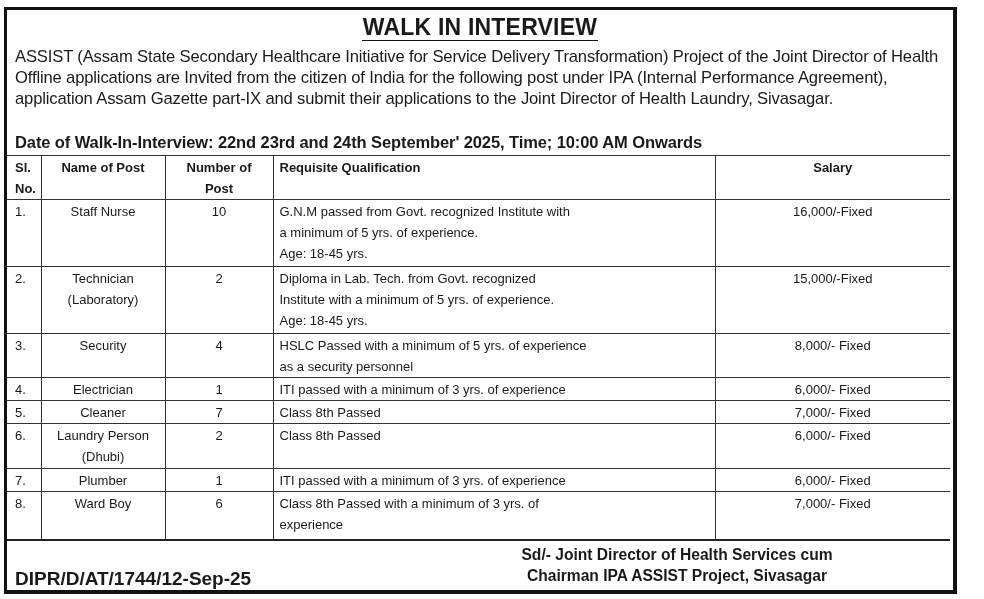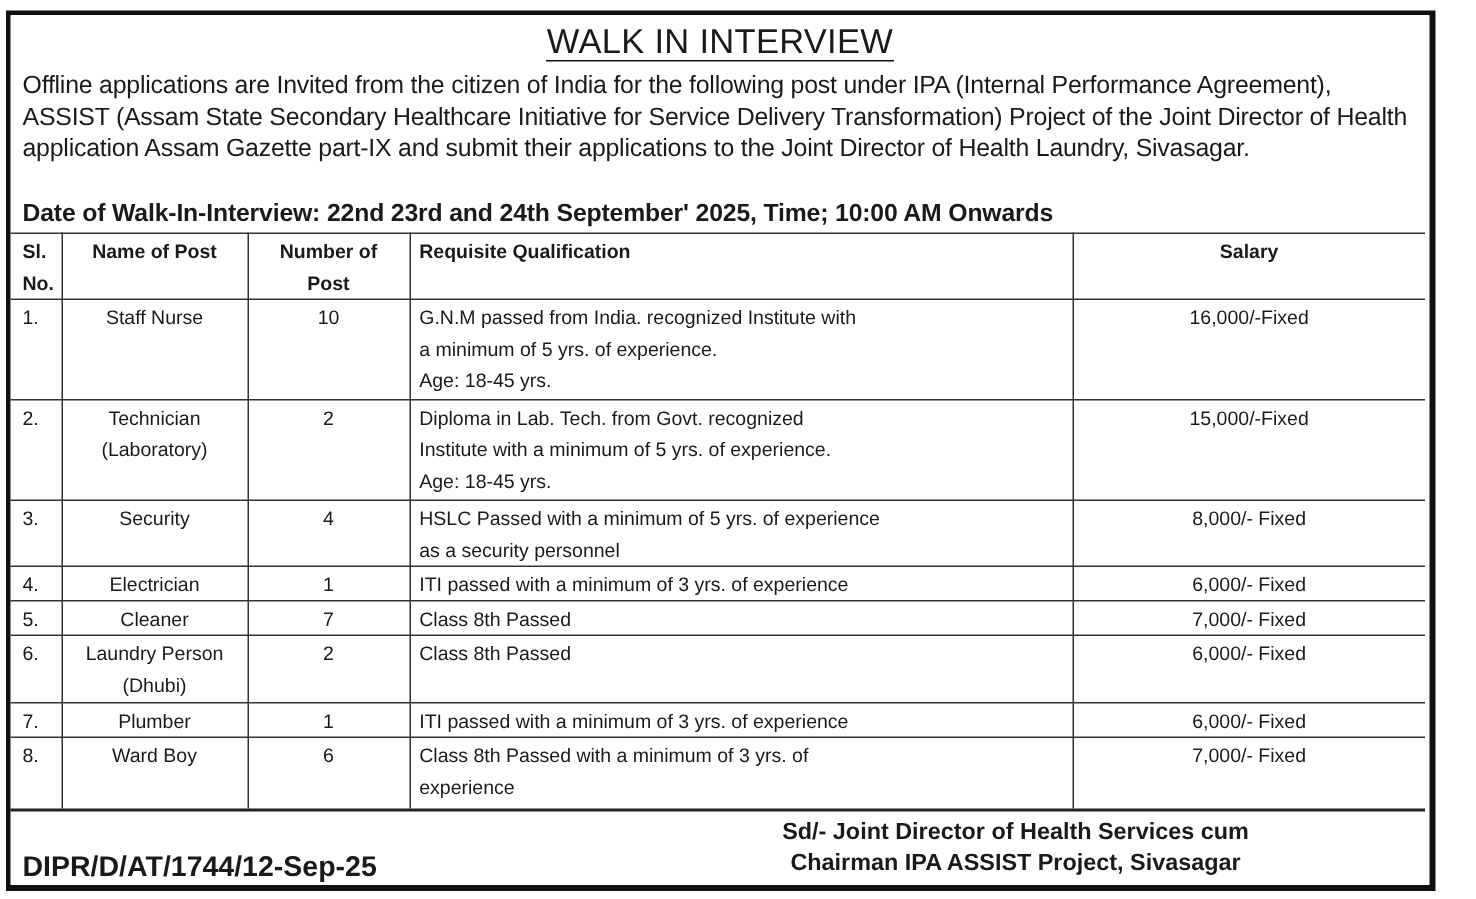--- a/index.html
+++ b/index.html
@@ -1,21 +1,21 @@
 <!DOCTYPE html>
 <html><head>
 <meta charset="utf-8">
 <style>
   html, body { margin: 0; padding: 0; background: #ffffff; }
   body { width: 984px; height: 599px; position: relative; overflow: hidden;
          font-family: "Liberation Sans", sans-serif; color: #1a1a1a; }
   .frame { position: absolute; left: 4px; top: 7px; width: 946px; height: 580px;
            border: 3px solid #111; border-right-width: 4px; border-bottom-width: 4px; background:#fff; }
   .title { position: absolute; left: 0; right: 0; top: 4px; text-align: center; }
-  .title span { font-weight: normal; font-size: 23px; letter-spacing: 0.2px;
+  .title span { font-weight: bold; font-size: 23px; letter-spacing: 0.2px;
                 border-bottom: 1.5px solid #111; padding: 0 1px; line-height: 26px; display:inline-block; }
   .intro { position: absolute; left: 8px; top: 37px; width: 934px; font-size: 16.6px; line-height: 20.8px;
            letter-spacing: -0.15px; }
   .date-line { position: absolute; left: 8px; top: 123px; font-size: 16.5px; font-weight: bold; letter-spacing: -0.1px;}
   table.posts { position: absolute; left: 0; top: 145px; width: 943px; border-collapse: collapse; table-layout: fixed; }
   table.posts td, table.posts th { border: 1px solid #333; vertical-align: top; font-size: 13px;
         line-height: 21px; padding: 1px 6px 0 6px; }
   table.posts th { font-weight: bold; text-align: left; height: 39px; }
   table.posts tr > *:first-child { border-left: none; padding-left: 8px; }
   table.posts tr > *:last-child { border-right: none; }
@@ -29,22 +29,22 @@
 </style>
 </head>
 <body>
 
 <div class="frame">
   <div class="title">
     <span>WALK IN INTERVIEW</span>
   </div>
 
   <div class="intro">
+    <span class="qline">ASSIST (Assam State Secondary Healthcare Initiative for Service Delivery Transformation) Project of the Joint Director of Health</span>
     <span class="qline">Offline applications are Invited from the citizen of India for the following post under IPA (Internal Performance Agreement),</span>
-    <span class="qline">ASSIST (Assam State Secondary Healthcare Initiative for Service Delivery Transformation) Project of the Joint Director of Health</span>
     <span class="qline">application Assam Gazette part-IX and submit their applications to the Joint Director of Health Laundry, Sivasagar.</span>
   </div>
 
   <div class="date-line">Date of  Walk-In-Interview: 22nd 23rd and 24th September' 2025, Time; 10:00 AM Onwards</div>
 
   <table class="posts">
     <colgroup>
       <col class="c1">
         <col class="c2">
         <col class="c3">
@@ -67,21 +67,21 @@
     </tr>
     </tbody>
       <tbody id="rows-body">
         <tr style="height: 67px;">
           <td>1.</td>
           <td class="center">
             <span class="qline">Staff Nurse</span>
           </td>
           <td class="center">10</td>
           <td>
-            <span class="qline">G.N.M passed from India. recognized Institute with</span>
+            <span class="qline">G.N.M passed from Govt. recognized Institute with</span>
             <span class="qline">a minimum of 5 yrs. of experience.</span>
             <span class="qline">Age: 18-45 yrs.</span>
           </td>
           <td class="center">16,000/-Fixed</td>
         </tr>
         <tr style="height: 67px;">
           <td>2.</td>
           <td class="center">
             <span class="qline">Technician</span>
             <span class="qline">(Laboratory)</span>

